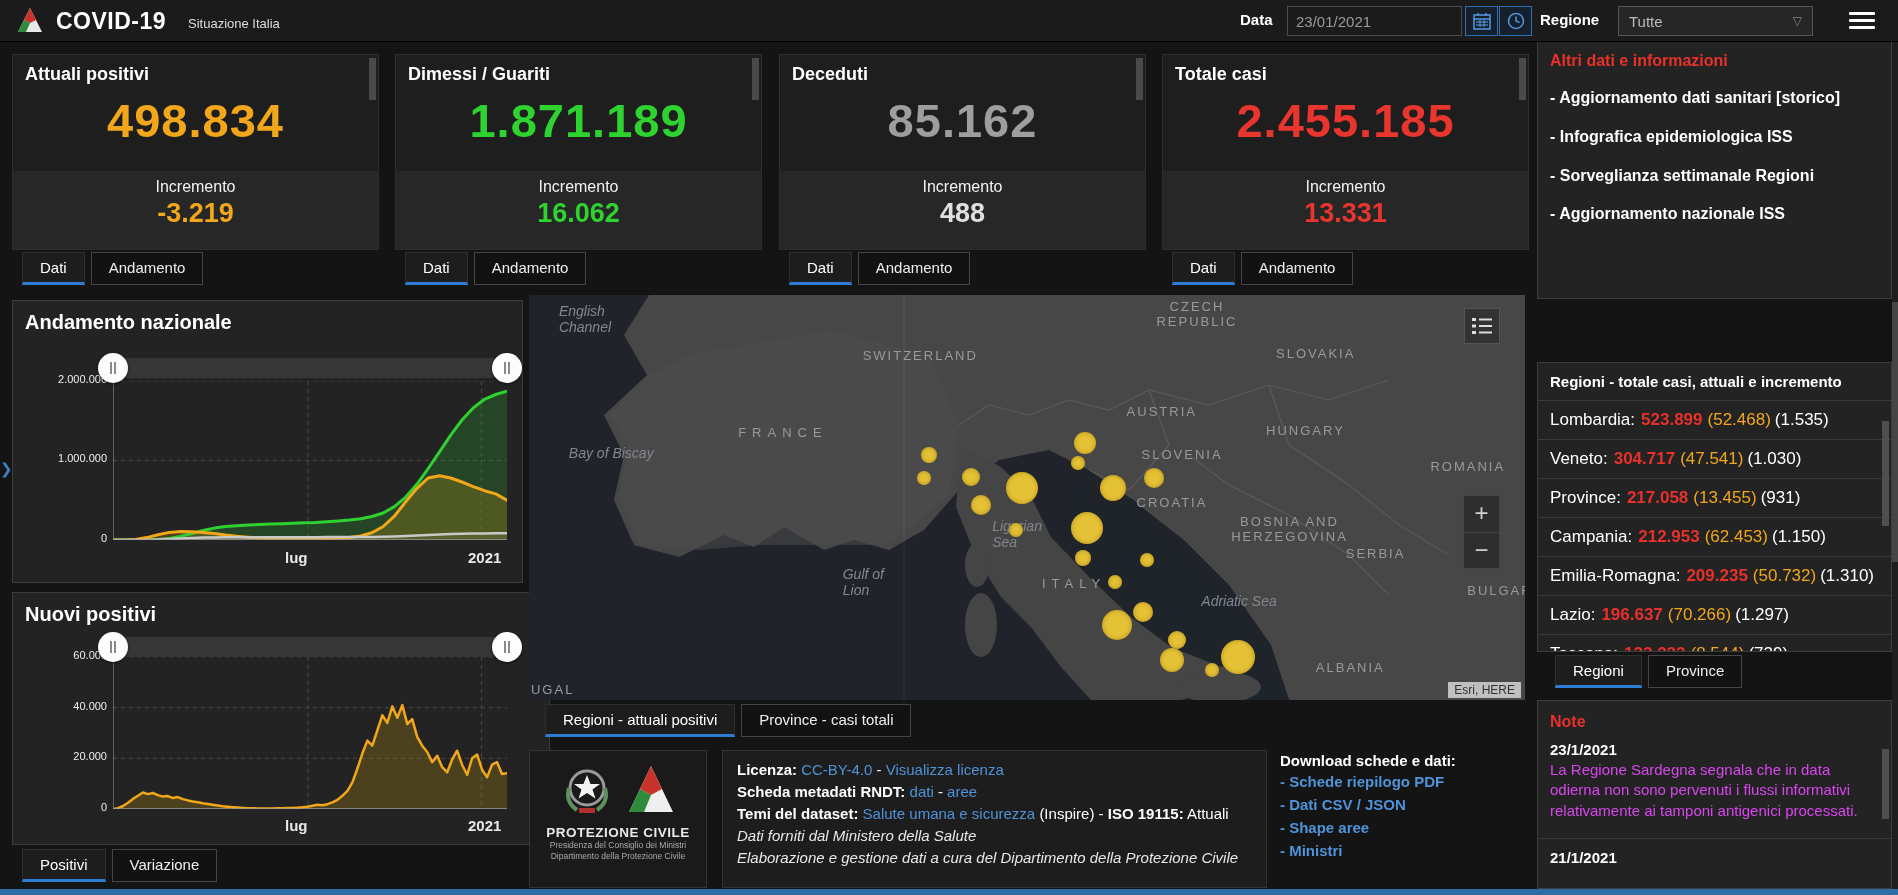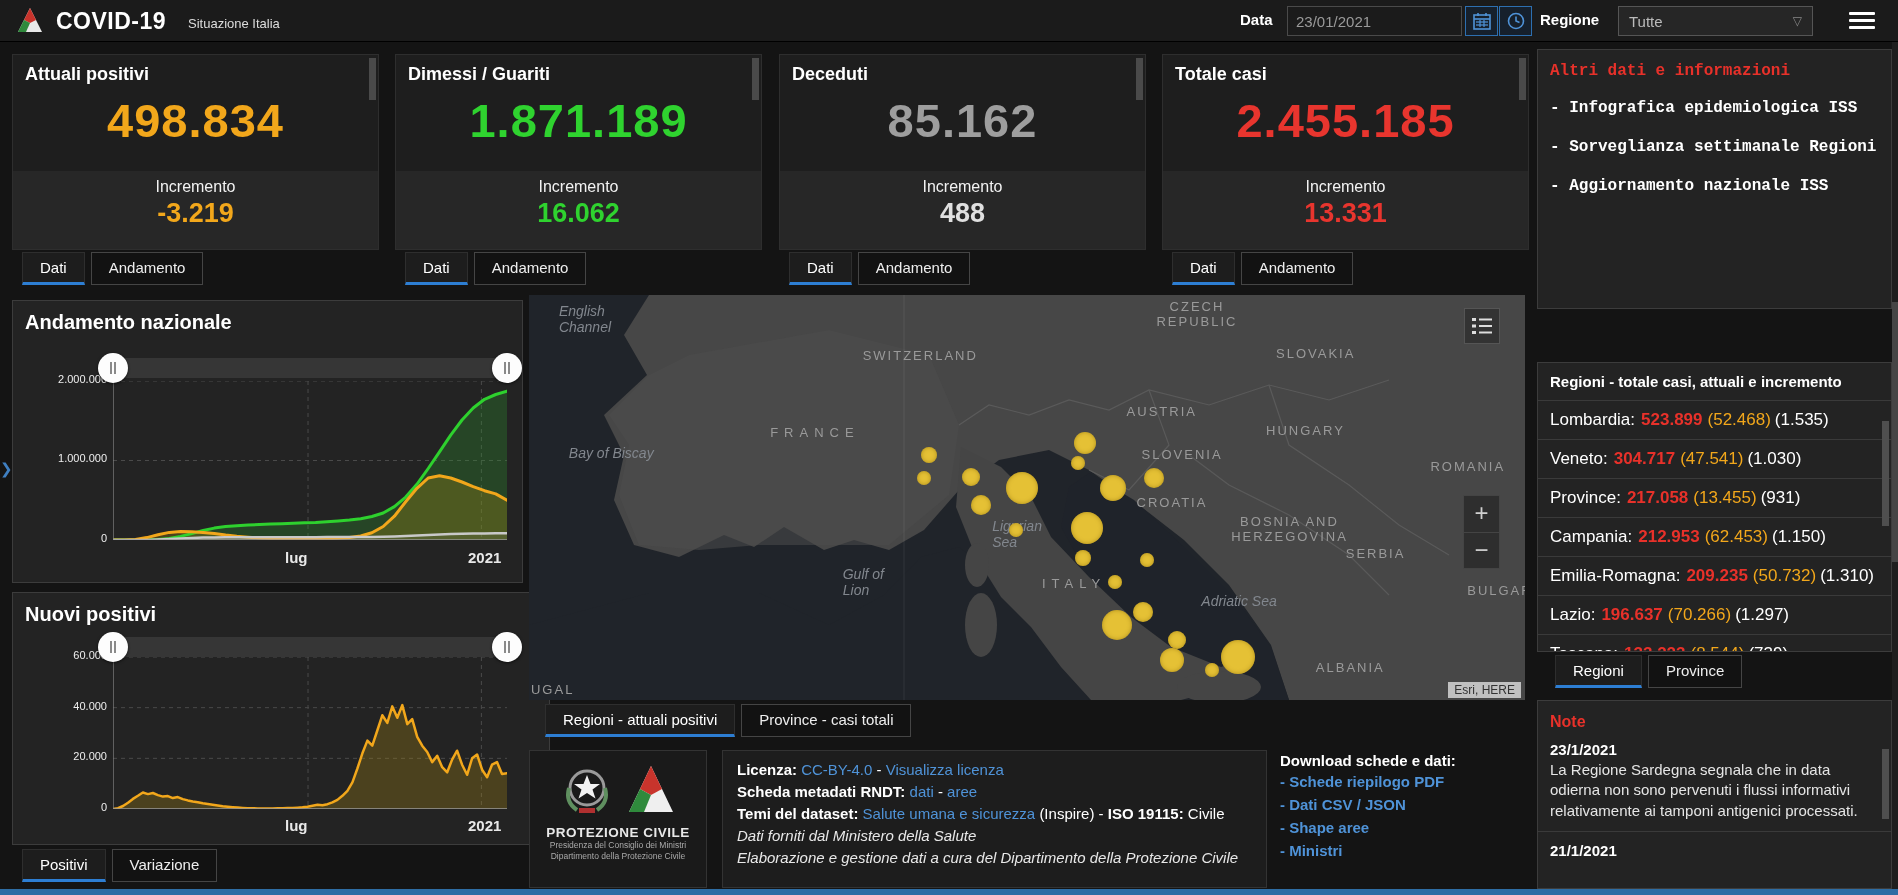--- a/index.html
+++ b/index.html
@@ -70,21 +70,21 @@
   .side-panel { background:#232323; border:1px solid #3c3c3c; left:1537px; width:355px; }
   .side-red-title { color:#e8312a; font-size:16px; font-weight:bold; padding:12px 12px 0 12px; }
   .side-link { color:#fff; font-size:16px; font-weight:bold; padding:10px 12px 8px 12px; cursor:pointer; line-height:1.3; }
   .rg-title { color:#fff; font-size:15px; font-weight:bold; padding:10px 12px; }
   .rg-row { border-top:1px solid #3a3a3a; padding:9px 12px; font-size:17px; white-space:nowrap; overflow:hidden; }
   .rg-row .rname { color:#fff; }
   .rg-row .rtotal { color:#e8312a; font-weight:bold; margin-left:6px; }
   .rg-row .rattuali { color:#f2a71b; margin-left:5px; }
   .rg-row .rincr { color:#fff; margin-left:4px; }
   .note-date { color:#fff; font-size:15px; font-weight:bold; margin:10px 12px 2px 12px; }
-  .note-text { color:#e5e5e5; font-size:15px; margin:2px 12px 10px 12px; line-height:1.35; }
+  .note-text { color:#d946ef; font-size:15px; margin:2px 12px 17px 12px; line-height:1.35; }
   .note-divider { border-top:1px solid #3a3a3a; margin-top:8px; }
   .vscroll { position:absolute; width:7px; background:#4f4f4f; }
   #bottom-bar { left:0; bottom:0; width:1898px; height:6px; background:#2e6da4; z-index:40; }
   #page-scrollbar { right:0; top:42px; width:6px; height:853px; background:#1e1e1e; z-index:35; }
   #page-scroll-thumb { position:absolute; left:0; top:260px; width:6px; height:260px; background:#454545; }
   #edge-chevron { left:0; top:452px; width:10px; height:34px; color:#3f7fc1; font-size:15px; line-height:34px; z-index:20; }
 </style>
 </head>
 <body>
 
@@ -269,21 +269,21 @@
     <polyline points="430,130 460,110 500,120 540,105 580,115 620,95 680,110 740,90 800,105 860,85" fill="none" stroke="#5a5a5a" stroke-width="1.2"></polyline>
     <polyline points="620,95 640,150 600,195 560,175" fill="none" stroke="#5a5a5a" stroke-width="1.2"></polyline>
     <polyline points="740,90 760,150 820,190 870,230 920,260" fill="none" stroke="#5a5a5a" stroke-width="1.2"></polyline>
     <polyline points="660,160 700,190 760,220 820,260 860,300" fill="none" stroke="#5a5a5a" stroke-width="1.2"></polyline>
     <line x1="375" y1="0" x2="375" y2="405" stroke="#ffffff" stroke-opacity="0.04" stroke-width="2"></line>
   </svg>
   <div id="map-labels">
       <div class="map-label water" style="left: 3%; top: 2%;">English
 Channel</div>
       <div class="map-label water" style="left: 4%; top: 37%;">Bay of Biscay</div>
-      <div class="map-label country" style="left: 21%; top: 32%; letter-spacing: 6px; margin-left: 32px;">FRANCE</div>
+      <div class="map-label country" style="left: 21%; top: 32%; letter-spacing: 6px;">FRANCE</div>
       <div class="map-label country" style="left: 33.5%; top: 13%;">SWITZERLAND</div>
       <div class="map-label country" style="left: 63%; top: 1%;">CZECH
 REPUBLIC</div>
       <div class="map-label country" style="left: 75%; top: 12.5%;">SLOVAKIA</div>
       <div class="map-label country" style="left: 60%; top: 27%;">AUSTRIA</div>
       <div class="map-label country" style="left: 74%; top: 31.5%;">HUNGARY</div>
       <div class="map-label country" style="left: 61.5%; top: 37.5%;">SLOVENIA</div>
       <div class="map-label country" style="left: 90.5%; top: 40.5%;">ROMANIA</div>
       <div class="map-label country" style="left: 61%; top: 49.5%;">CROATIA</div>
       <div class="map-label country" style="left: 70.5%; top: 54%;">BOSNIA AND
@@ -374,39 +374,40 @@
     <b>Scheda metadati RNDT:</b>
     <span class="lnk">dati</span>
     <span>-</span>
     <span class="lnk">aree</span>
   </div>
   <div class="lic-line">
     <b>Temi del dataset:</b>
     <span class="lnk">Salute umana e sicurezza</span>
     <span>(Inspire) -</span>
     <b>ISO 19115:</b>
-    <span>Civile</span>
+    <span>Attuali</span>
   </div>
   <div class="lic-line it">Dati forniti dal Ministero della Salute</div>
   <div class="lic-line it">Elaborazione e gestione dati a cura del Dipartimento della Protezione Civile</div>
 </div>
 
 <div class="abs dl">
   <div class="dl-title">Download schede e dati:</div>
   <div id="download-links">
       <div class="dl-item">- Schede riepilogo PDF</div>
       <div class="dl-item">- Dati CSV / JSON</div>
       <div class="dl-item">- Shape aree</div>
       <div class="dl-item">- Ministri</div>
     </div>
 </div>
 
-<div class="abs side-panel" style="top:49px;height:260px;font-family:Liberation Mono, monospace;">
+<div class="abs side-panel" style="top:39px;height:260px;">
   <div class="side-red-title">Altri dati e informazioni</div>
   <div id="altri-links" style="margin-top:8px;">
+      <div class="side-link">- Aggiornamento dati sanitari [storico]</div>
       <div class="side-link">- Infografica epidemiologica ISS</div>
       <div class="side-link">- Sorveglianza settimanale Regioni</div>
       <div class="side-link">- Aggiornamento nazionale ISS</div>
     </div>
 </div>
 
 <div class="abs side-panel" style="top:362px;height:290px;overflow:hidden;">
   <div class="rg-title">Regioni - totale casi, attuali e incremento</div>
   <div id="region-rows">
       <div class="rg-row"><span class="rname">Lombardia:</span><span class="rtotal">523.899</span><span class="rattuali">(52.468)</span><span class="rincr">(1.535)</span></div>

